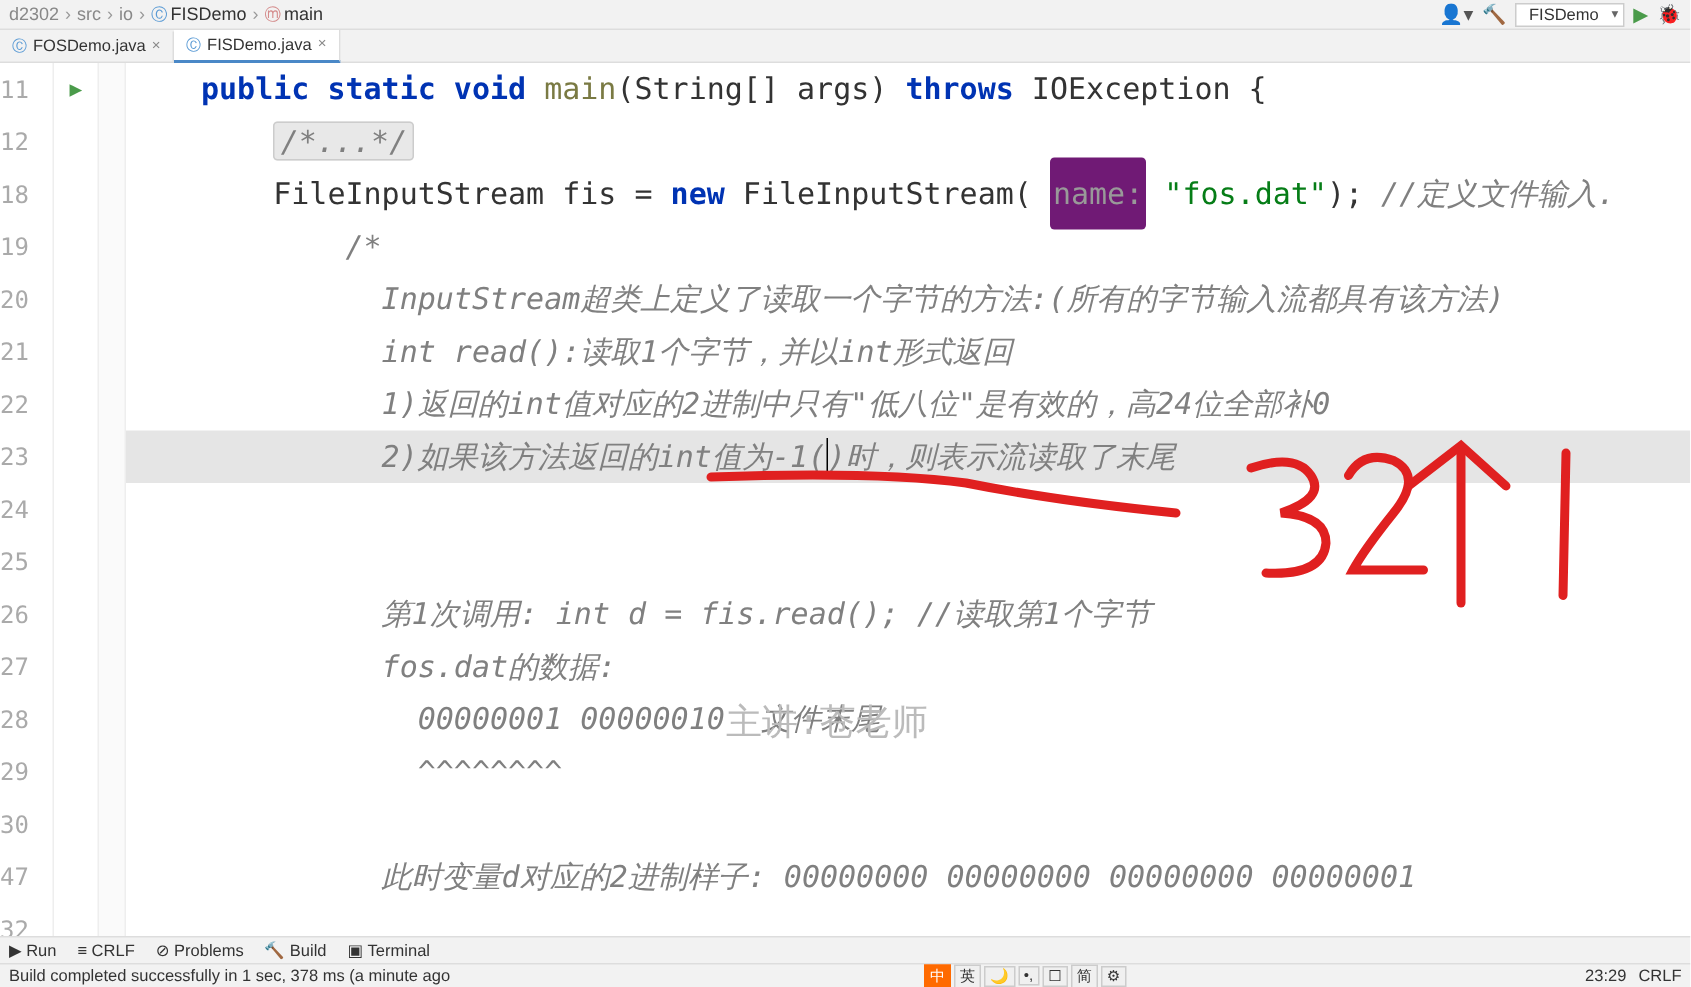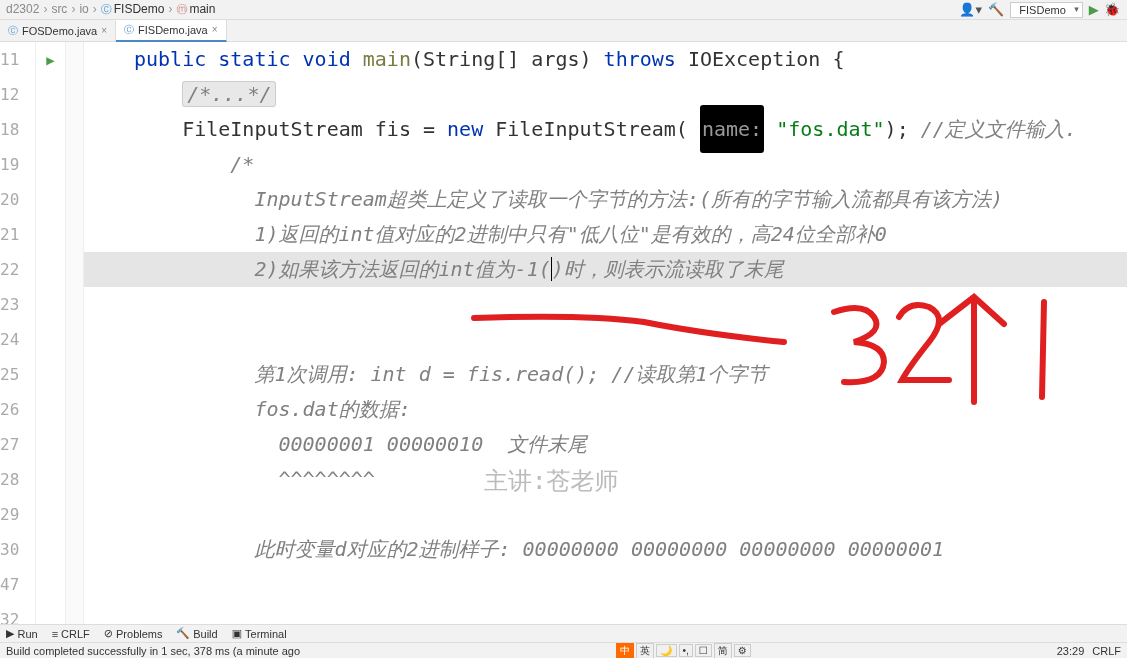--- a/index.html
+++ b/index.html
@@ -119,25 +119,25 @@
     }
     .code-line {
       height: 35px;
       line-height: 35px;
       white-space: pre;
       padding-left: 50px;
     }
     .code-line.highlight {
       background: #e5e5e5;
     }
-    .kw { color: #0033b3; font-weight: normal;}
+    .kw { color: #0033b3; font-weight: bold;}
     .mname { color: #7a7a43;}
     .cmt { color: #808080; font-style: italic;}
     .str { color: #067d17;}
-    .param-hint { color: #999; background:#000000; padding:12px 2px; border-radius:3px; font-style: normal;}
+    .param-hint { color: #999; background:#701a75; padding:12px 2px; border-radius:3px; font-style: normal;}
     .fold-badge { background: #e8e8e8; border:1px solid #ccc; padding:0 4px; border-radius:3px; color:#808080; font-style:italic;}
     .caret { border-left: 1px solid #000; animation: blink 1s steps(1) infinite; }
     @keyframes blink { 50% { border-color: transparent;} }
     
     .annotation {
       position: absolute;
       pointer-events: none;
     }
     .red-ink { stroke: #e02020; stroke-width: 6; fill: none; stroke-linecap: round;}
     
@@ -275,20 +275,21 @@
       <div></div>
       <div></div>
       <div></div>
   </div>
   <div class="code-area">
     <div class="code-line"><span class="kw">public static void </span><span class="mname">main</span>(String[] args) <span class="kw">throws</span> IOException {</div>
     <div class="code-line">    <span class="fold-badge">/*...*/</span></div>
     <div class="code-line">    FileInputStream fis = <span class="kw">new</span> FileInputStream( <span class="param-hint">name:</span> <span class="str">"fos.dat"</span>); <span class="cmt">//定义文件输入.</span></div>
     <div class="code-line cmt">        /*</div>
     <div class="code-line cmt">          InputStream超类上定义了读取一个字节的方法:(所有的字节输入流都具有该方法)</div>
+    <div class="code-line cmt">          int read():读取1个字节，并以int形式返回</div>
     <div class="code-line cmt">          1)返回的int值对应的2进制中只有"低八位"是有效的，高24位全部补0</div>
     <div class="code-line cmt highlight"><span>          2)如果该方法返回的int值为-1(</span><span class="caret"></span><span>)时，则表示流读取了末尾</span></div>
     <div class="code-line cmt"></div>
     <div class="code-line cmt"></div>
     <div class="code-line cmt">          第1次调用: int d = fis.read(); //读取第1个字节</div>
     <div class="code-line cmt">          fos.dat的数据:</div>
     <div class="code-line cmt">            00000001 00000010  文件末尾</div>
     <div class="code-line cmt">            ^^^^^^^^</div>
     <div class="code-line cmt"></div>
     <div class="code-line cmt">          此时变量d对应的2进制样子: 00000000 00000000 00000000 00000001</div>

